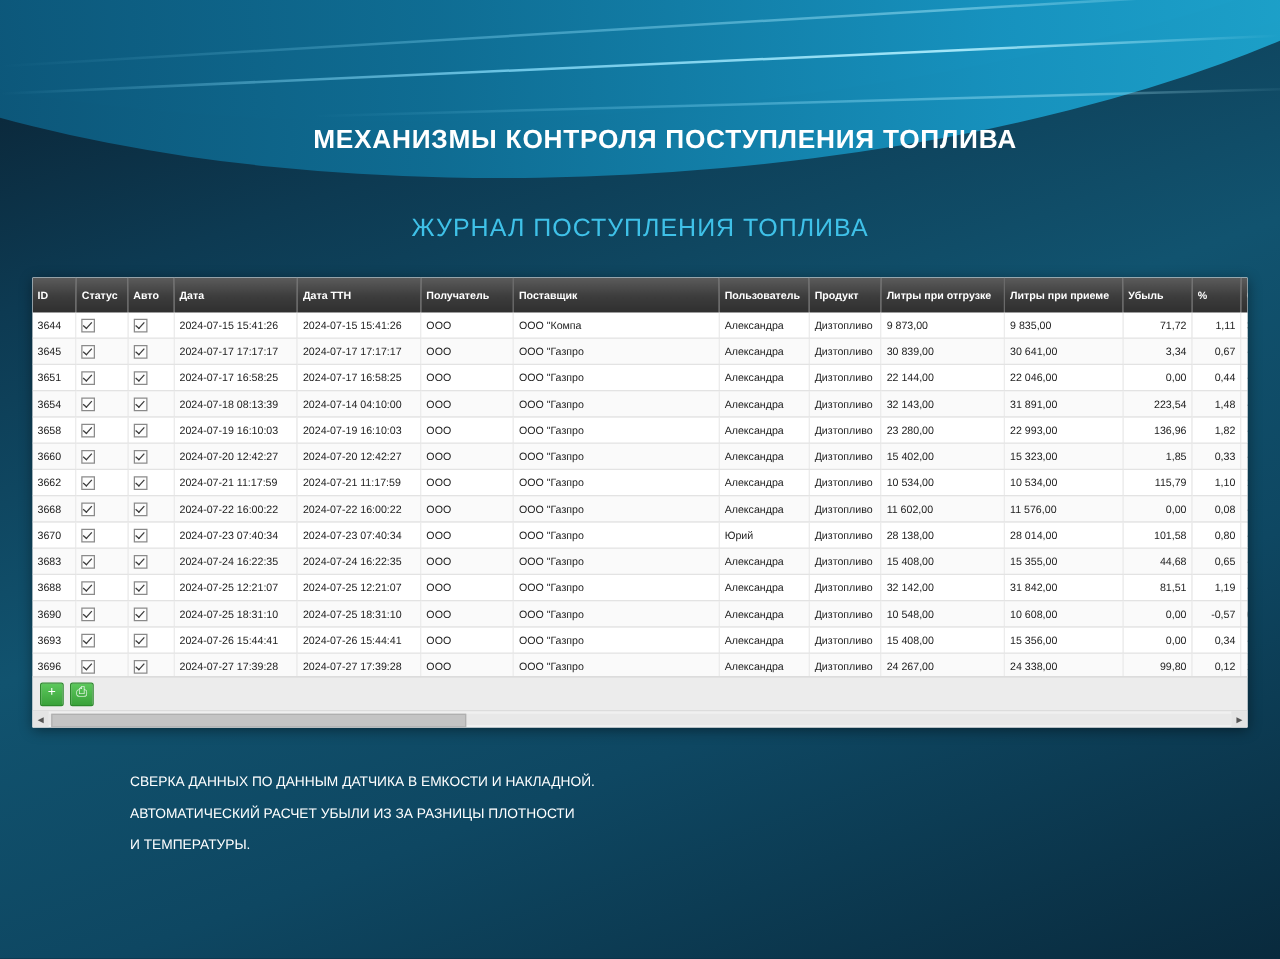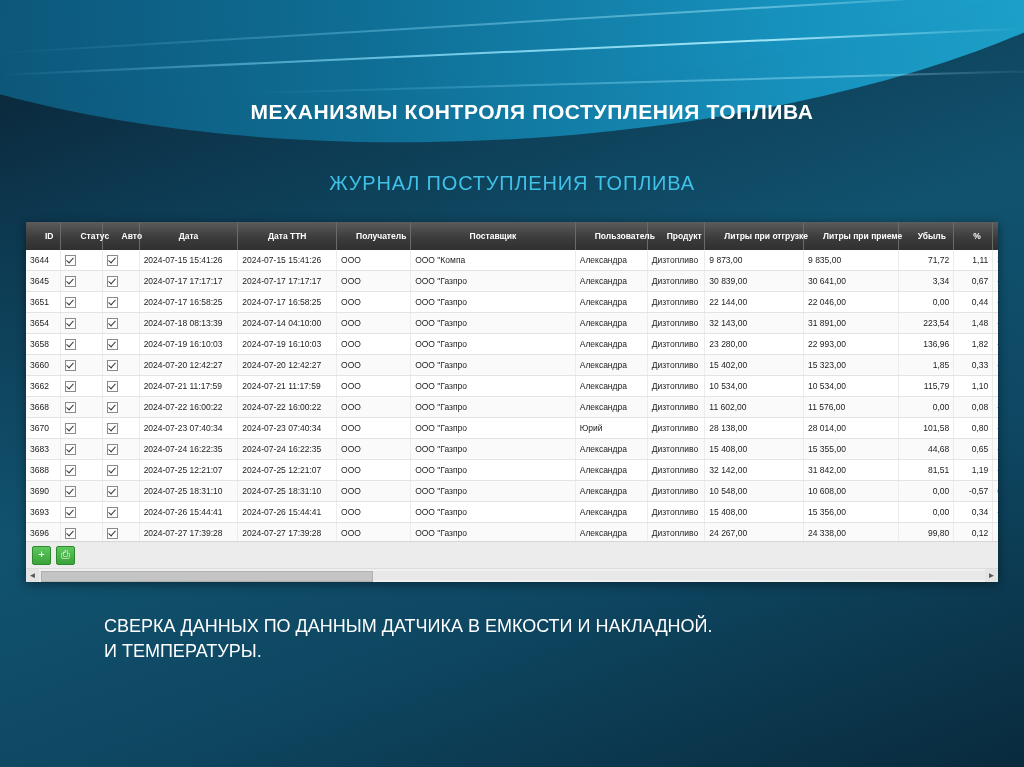--- a/index.html
+++ b/index.html
@@ -104,22 +104,22 @@
     table-layout: fixed;
     width: 1060px;
     font-size: 8.5px;
     color: #222;
   }
   table.grid thead th {
     background: linear-gradient(180deg, #5c5c5c 0%, #3c3c3c 55%, #2f2f2f 100%);
     color: #ffffff;
     font-weight: bold;
     font-size: 8.5px;
-    text-align: center;
-    padding: 5px 19px;
+    text-align: left;
+    padding: 5px 4px;
     border-right: 1px solid #6a6a6a;
     white-space: nowrap;
     height: 18px;
   }
   table.grid tbody td {
     padding: 3px 4px;
     border-bottom: 1px solid #e3e3e3;
     border-right: 1px solid #ececec;
     white-space: nowrap;
     overflow: hidden;
@@ -207,21 +207,21 @@
     background: #c4c4c4;
     border: 1px solid #b0b0b0;
   }
 
   .caption {
     position: absolute;
     left: 104px;
     top: 614px;
     width: 830px;
     color: #ffffff;
-    font-size: 18px;
+    font-size: 11px;
     line-height: 25px;
     text-transform: uppercase;
   }
   .caption div { white-space: nowrap; }
 </style>
 </head>
 <body>
 
 <div class="slide">
 
@@ -514,16 +514,17 @@
           <div class="thumb"></div>
         </div>
         <div class="arrow">►</div>
       </div>
 
     </div>
   </div>
 
   <div class="caption">
     <div>Сверка данных по данным датчика в емкости и накладной.</div>
+    <div>Автоматический расчет убыли из за разницы плотности</div>
     <div>и температуры.</div>
   </div>
 
 </div>
 
 </body></html>

